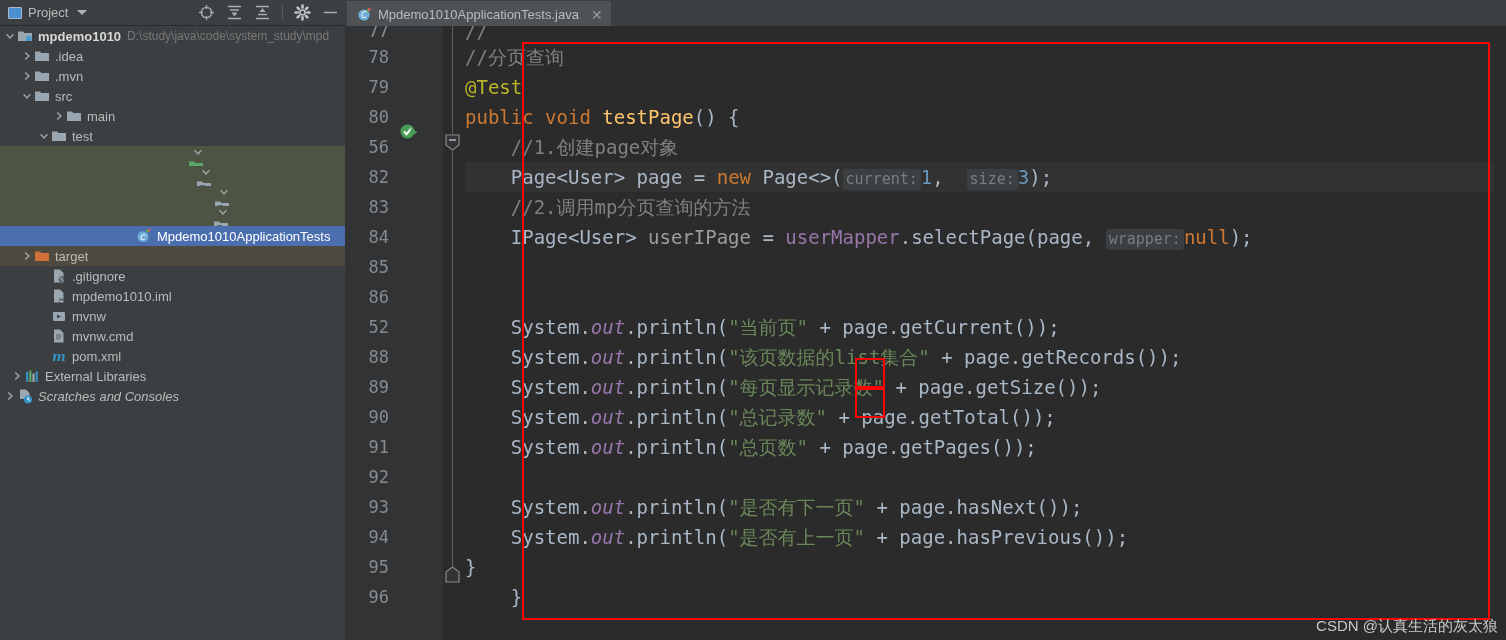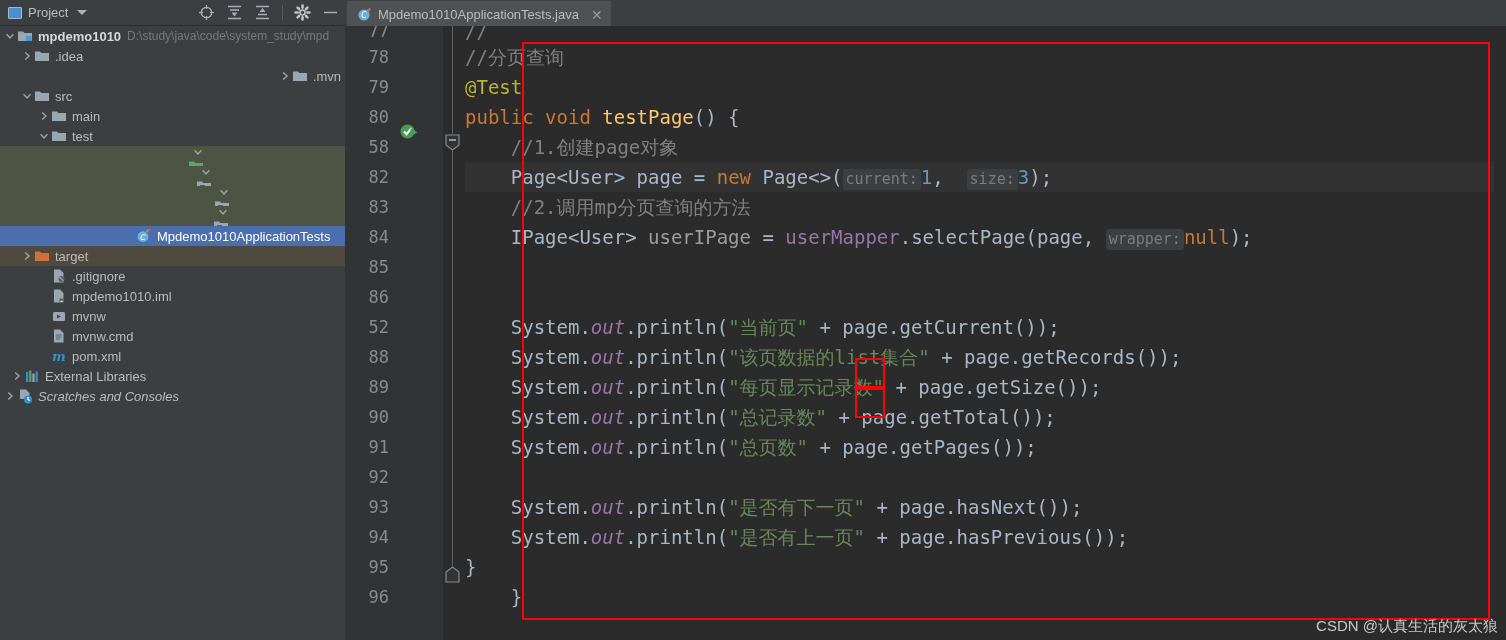--- a/index.html
+++ b/index.html
@@ -277,21 +277,21 @@
               <polyline points="4.2,2.6 8,6 4.2,9.4" fill="none" stroke="#a0a4a8" stroke-width="1.4"></polyline>
             </svg>
           </span>
           <span class="ticon">
             <svg width="16" height="16" viewBox="0 0 16 16">
               <path d="M1,3.5 h5 l1.3,1.6 H15 v8 H1 Z" fill="#9aa7b0"></path>
             </svg>
           </span>
           <span class="tlabel">.idea</span>
         </div>
-        <div class="row" style="padding-left: 21px; justify-content: flex-end;">
+        <div class="row" style="padding-left: 21px;">
           <span class="arrow">
             <svg width="12" height="12" viewBox="0 0 12 12">
               <polyline points="4.2,2.6 8,6 4.2,9.4" fill="none" stroke="#a0a4a8" stroke-width="1.4"></polyline>
             </svg>
           </span>
           <span class="ticon">
             <svg width="16" height="16" viewBox="0 0 16 16">
               <path d="M1,3.5 h5 l1.3,1.6 H15 v8 H1 Z" fill="#9aa7b0"></path>
             </svg>
           </span>
@@ -303,21 +303,21 @@
               <polyline points="2.6,4.2 6,8 9.4,4.2" fill="none" stroke="#a0a4a8" stroke-width="1.4"></polyline>
             </svg>
           </span>
           <span class="ticon">
             <svg width="16" height="16" viewBox="0 0 16 16">
               <path d="M1,3.5 h5 l1.3,1.6 H15 v8 H1 Z" fill="#9aa7b0"></path>
             </svg>
           </span>
           <span class="tlabel">src</span>
         </div>
-        <div class="row" style="padding-left: 38px;">
+        <div class="row" style="padding-left: 38px; margin-left: 15px;">
           <span class="arrow">
             <svg width="12" height="12" viewBox="0 0 12 12">
               <polyline points="4.2,2.6 8,6 4.2,9.4" fill="none" stroke="#a0a4a8" stroke-width="1.4"></polyline>
             </svg>
           </span>
           <span class="ticon">
             <svg width="16" height="16" viewBox="0 0 16 16">
               <path d="M1,3.5 h5 l1.3,1.6 H15 v8 H1 Z" fill="#9aa7b0"></path>
             </svg>
           </span>
@@ -521,21 +521,21 @@
       </div>
     </div>
 
     <div id="editor-body">
       <div id="gutter">
         <div id="gutter-nums">
             <div class="lnum" style="height: 16px; line-height: 10px;">77</div>
             <div class="lnum">78</div>
             <div class="lnum">79</div>
             <div class="lnum">80</div>
-            <div class="lnum">58</div>
+            <div class="lnum">56</div>
             <div class="lnum">82</div>
             <div class="lnum">83</div>
             <div class="lnum">84</div>
             <div class="lnum">85</div>
             <div class="lnum">86</div>
             <div class="lnum">52</div>
             <div class="lnum">88</div>
             <div class="lnum">89</div>
             <div class="lnum">90</div>
             <div class="lnum">91</div>

